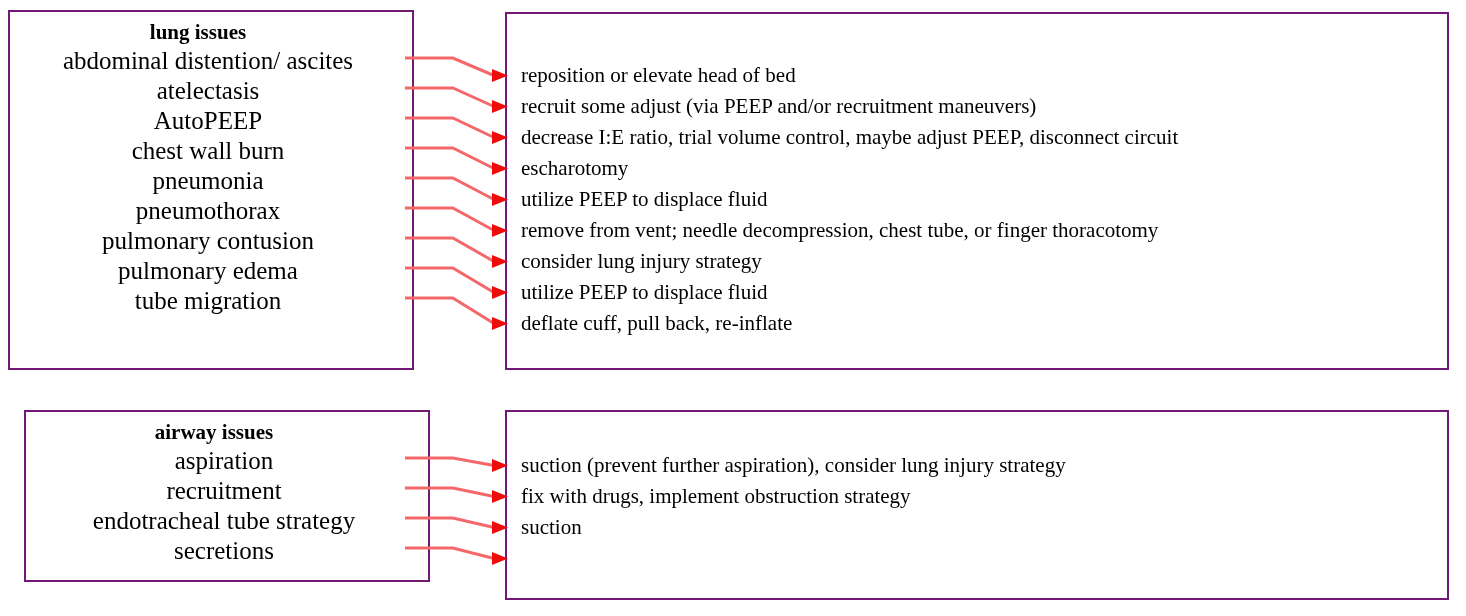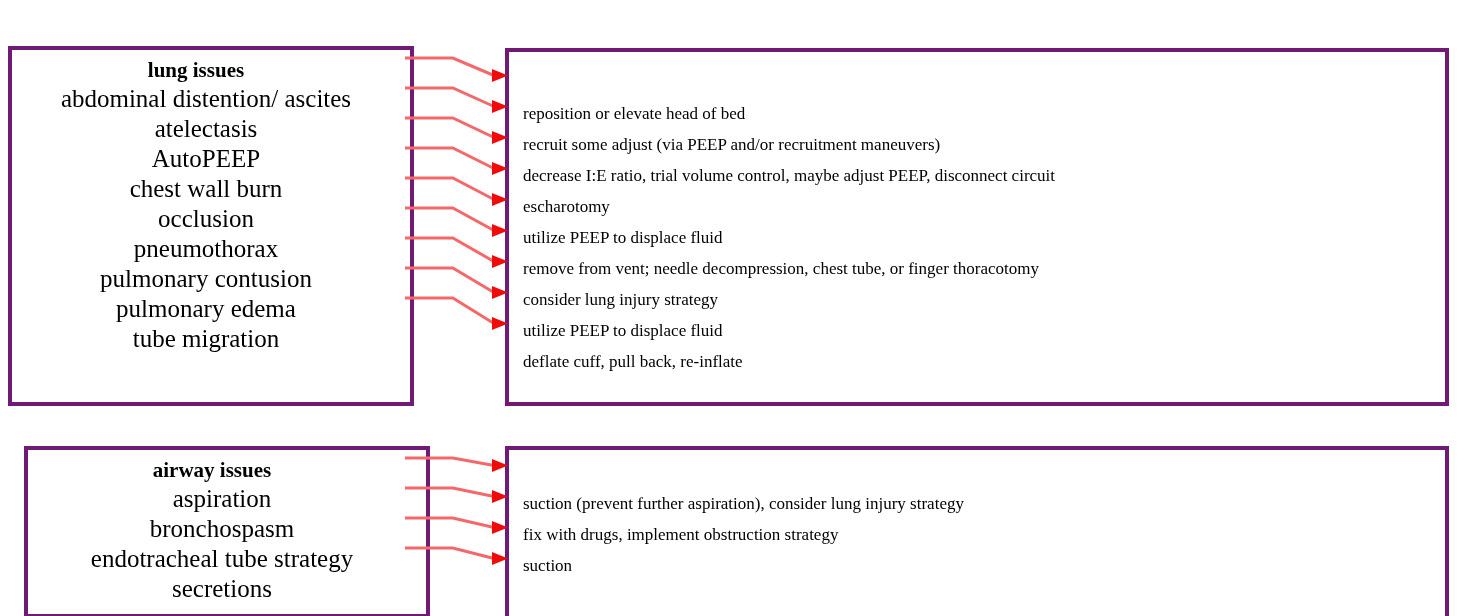--- a/index.html
+++ b/index.html
@@ -19,24 +19,23 @@
   #canvas {
     position: absolute;
     left: 0; top: 0;
     width: 1466px;
     height: 616px;
   }
 
   
   .box {
     position: absolute;
-    border: 4px solid #701a75;
+    border: 2px solid #701a75;
     box-sizing: border-box;
     background: transparent;
-    margin-top: 36px;
   }
 
   
   .sec1-left  { left: 8px;   top: 10px;  width: 406px; height: 360px; }
   .sec1-right { left: 505px; top: 12px;  width: 944px; height: 358px; }
   
   .sec2-left  { left: 24px;   top: 410px; width: 406px; height: 172px; }
   .sec2-right { left: 505px; top: 410px; width: 944px; height: 190px; }
 
   
@@ -65,21 +64,21 @@
 
   
   .right-inner {
     position: absolute;
     left: 14px;
     top: 46px;
     right: 8px;
   }
   .sec2 .right-inner { top: 38px; }
   .action-row {
-    font-size: 17px;
+    font-size: 21px;
     line-height: 31px;
     white-space: nowrap;
   }
 
   
   #arrows {
     position: absolute;
     left: 0; top: 0;
     width: 1466px;
     height: 616px;
@@ -99,21 +98,21 @@
 
 <div id="canvas">
 
   <div class="box sec1-left">
     <div class="left-inner">
       <div class="group-title">lung issues</div>
       <div class="label-row">abdominal distention/ ascites</div>
       <div class="label-row">atelectasis</div>
       <div class="label-row">AutoPEEP</div>
       <div class="label-row">chest wall burn</div>
-      <div class="label-row">occlusion</div>
+      <div class="label-row">pneumonia</div>
       <div class="label-row">pneumothorax</div>
       <div class="label-row">pulmonary contusion</div>
       <div class="label-row">pulmonary edema</div>
       <div class="label-row">tube migration</div>
     </div>
   </div>
 
   <div class="box sec1-right">
     <div class="right-inner">
       <div class="action-row">reposition or elevate head of bed</div>
@@ -125,21 +124,21 @@
       <div class="action-row">consider lung injury strategy</div>
       <div class="action-row">utilize PEEP to displace fluid</div>
       <div class="action-row">deflate cuff, pull back, re-inflate</div>
     </div>
   </div>
 
   <div class="box sec2-left sec2">
     <div class="left-inner">
       <div class="group-title">airway issues</div>
       <div class="label-row">aspiration</div>
-      <div class="label-row">bronchospasm</div>
+      <div class="label-row">recruitment</div>
       <div class="label-row">endotracheal tube strategy</div>
       <div class="label-row">secretions</div>
     </div>
   </div>
 
   <div class="box sec2-right sec2">
     <div class="right-inner">
       <div class="action-row">suction (prevent further aspiration), consider lung injury strategy</div>
       <div class="action-row">fix with drugs, implement obstruction strategy</div>
       <div class="action-row">suction</div>

